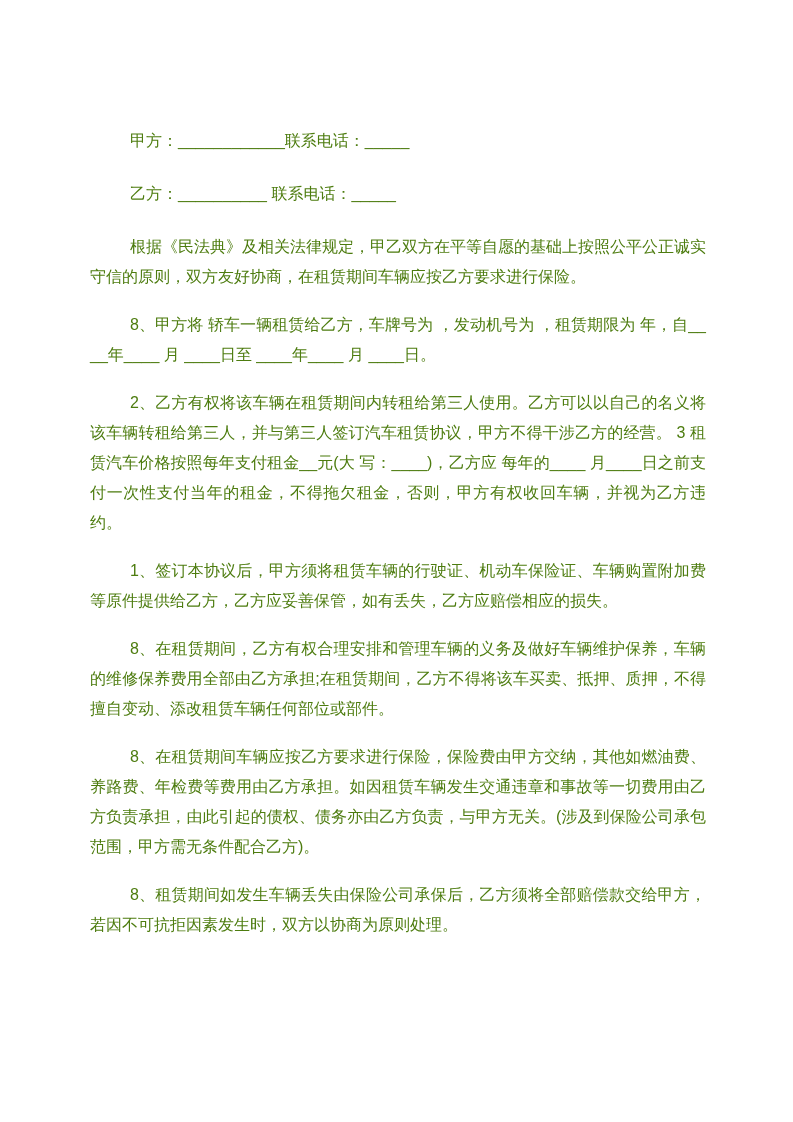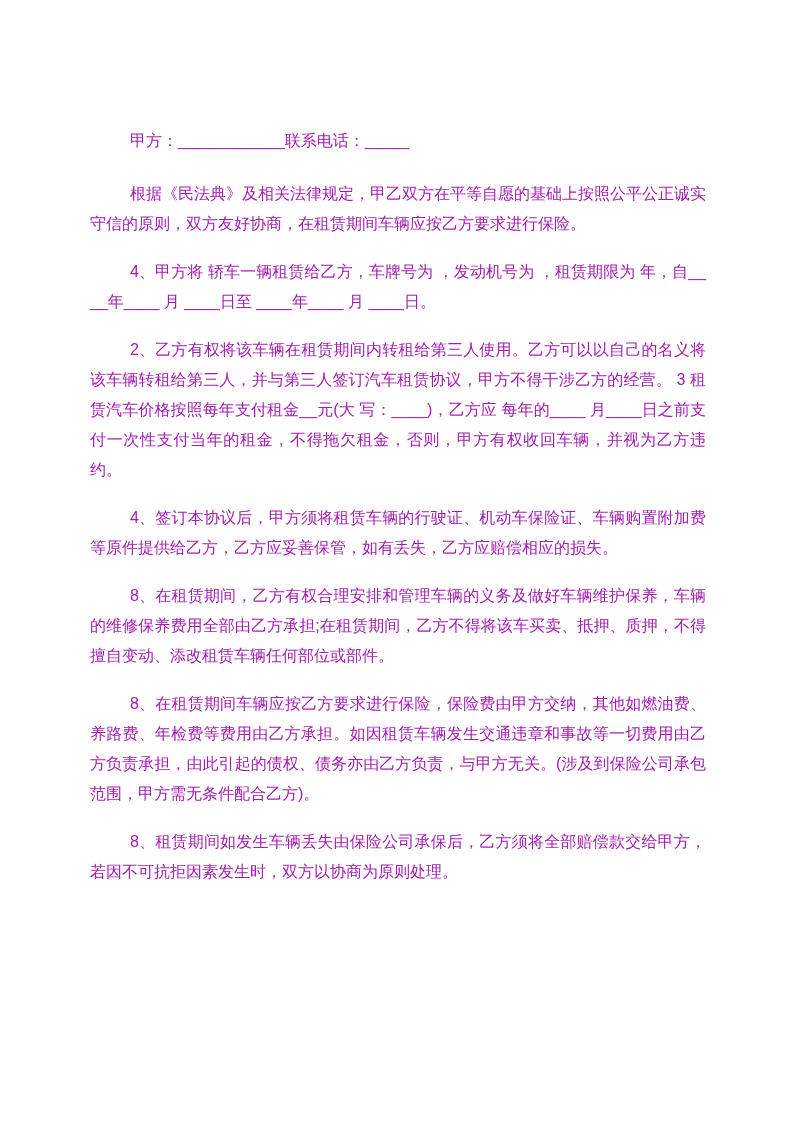--- a/index.html
+++ b/index.html
@@ -8,41 +8,42 @@
     background: #ffffff;
   }
   .page {
     position: relative;
     width: 793px;
     height: 1122px;
     box-sizing: border-box;
     background: #ffffff;
     padding: 126px 87px 0 90px;
     font-family: "Liberation Sans", sans-serif;
-    color: #a21caf;
+    color: #4d7c0f;
     overflow: hidden;
   }
   .page p {
     margin: 0 0 18px 0;
     font-size: 16px;
     line-height: 30px;
     text-align: justify;
     text-indent: 2.5em;
     word-break: break-all;
   }
   .page p.party {
     margin-bottom: 23px;
     text-align: left;
   }
 </style>
 </head>
 <body>
 
 <div class="page">
   <p class="party">甲方：____________联系电话：_____</p>
+  <p class="party">乙方：__________ 联系电话：_____</p>
   <p>根据《民法典》及相关法律规定，甲乙双方在平等自愿的基础上按照公平公正诚实守信的原则，双方友好协商，在租赁期间车辆应按乙方要求进行保险。</p>
-  <p>4、甲方将 轿车一辆租赁给乙方，车牌号为 ，发动机号为 ，租赁期限为 年，自____年____ 月 ____日至 ____年____ 月 ____日。</p>
+  <p>8、甲方将 轿车一辆租赁给乙方，车牌号为 ，发动机号为 ，租赁期限为 年，自____年____ 月 ____日至 ____年____ 月 ____日。</p>
   <p>2、乙方有权将该车辆在租赁期间内转租给第三人使用。乙方可以以自己的名义将该车辆转租给第三人，并与第三人签订汽车租赁协议，甲方不得干涉乙方的经营。 3 租赁汽车价格按照每年支付租金__元(大 写：____)，乙方应 每年的____ 月____日之前支付一次性支付当年的租金，不得拖欠租金，否则，甲方有权收回车辆，并视为乙方违约。</p>
-  <p>4、签订本协议后，甲方须将租赁车辆的行驶证、机动车保险证、车辆购置附加费等原件提供给乙方，乙方应妥善保管，如有丢失，乙方应赔偿相应的损失。</p>
+  <p>1、签订本协议后，甲方须将租赁车辆的行驶证、机动车保险证、车辆购置附加费等原件提供给乙方，乙方应妥善保管，如有丢失，乙方应赔偿相应的损失。</p>
   <p>8、在租赁期间，乙方有权合理安排和管理车辆的义务及做好车辆维护保养，车辆的维修保养费用全部由乙方承担;在租赁期间，乙方不得将该车买卖、抵押、质押，不得擅自变动、添改租赁车辆任何部位或部件。</p>
   <p>8、在租赁期间车辆应按乙方要求进行保险，保险费由甲方交纳，其他如燃油费、养路费、年检费等费用由乙方承担。如因租赁车辆发生交通违章和事故等一切费用由乙方负责承担，由此引起的债权、债务亦由乙方负责，与甲方无关。(涉及到保险公司承包范围，甲方需无条件配合乙方)。</p>
   <p>8、租赁期间如发生车辆丢失由保险公司承保后，乙方须将全部赔偿款交给甲方，若因不可抗拒因素发生时，双方以协商为原则处理。</p>
 </div>
 
 </body></html>

